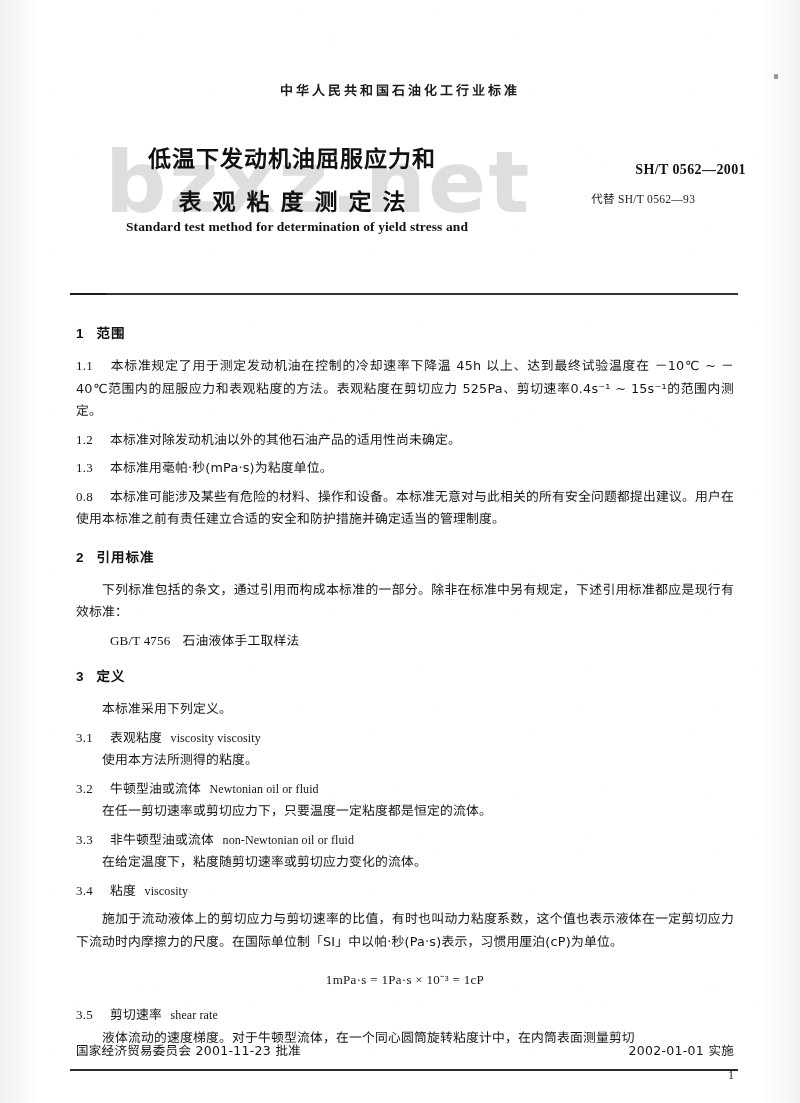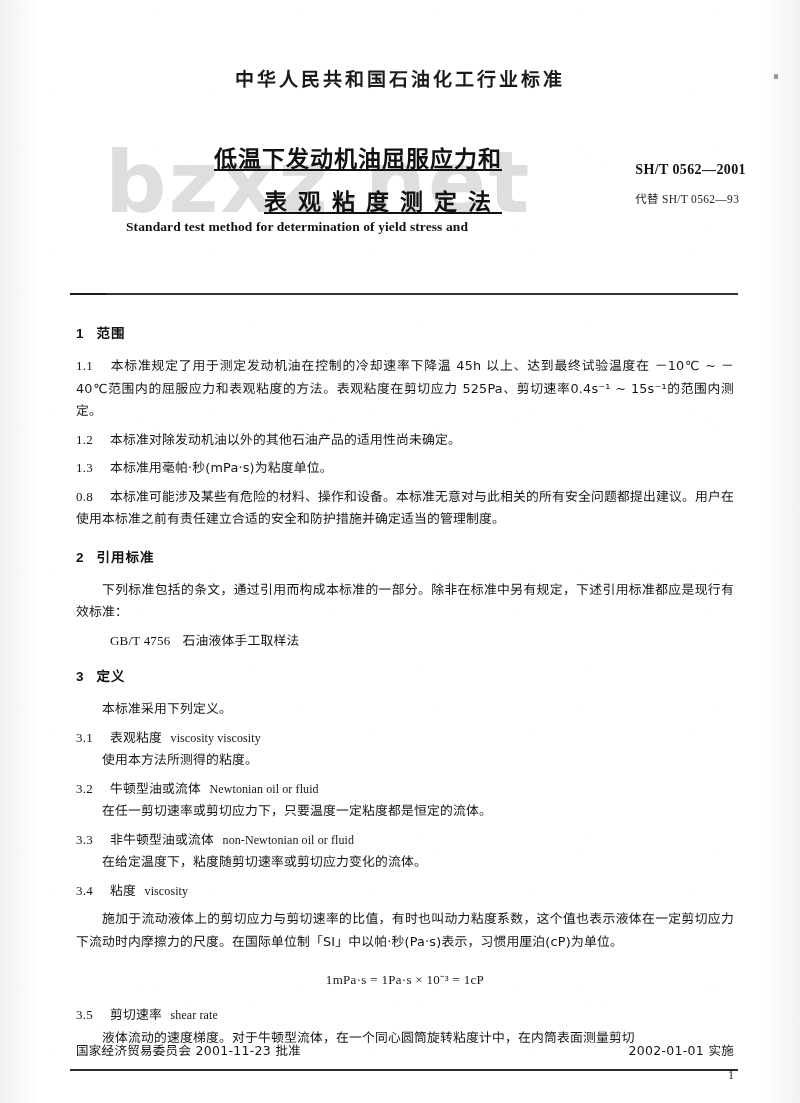--- a/index.html
+++ b/index.html
@@ -70,35 +70,34 @@
   .hdr {
     position: absolute;
     left: 0;
     right: 0;
     top: 0;
   }
   .org-line {
     text-align: center;
     font-family: "DejaVu Sans", sans-serif;
     font-weight: 700;
-    font-size: 19px;
+    font-size: 13px;
     letter-spacing: 3px;
-    margin-top: 64px;
+    margin-top: 80px;
     color: #1a1a1a;
     position: relative;
     z-index: 3;
   }
   .title-wrap {
     position: absolute;
     left: 82px;
     top: 140px;
     width: 420px;
-    text-align: right;
-    z-index: 3;
-    text-decoration: underline;
+    text-align: center;
+    z-index: 3;
   }
   .title-l1 {
     font-family: "DejaVu Sans", sans-serif;
     font-weight: 700;
     font-size: 23px;
     letter-spacing: 1px;
     color: #111;
   }
   .title-l2 {
     font-family: "DejaVu Sans", sans-serif;
@@ -115,20 +114,21 @@
     top: 162px;
     text-align: left;
     z-index: 3;
   }
   .std-no .main {
     font-family: "Liberation Serif", serif;
     font-weight: 700;
     font-size: 14px;
     letter-spacing: .4px;
     color: #111;
+    margin-left: 44px;
   }
   .std-no .repl {
     font-family: "Liberation Serif", serif;
     font-size: 11.5px;
     margin-top: 12px;
     color: #222;
     letter-spacing: .3px;
   }
   .en-title {
     position: absolute;

